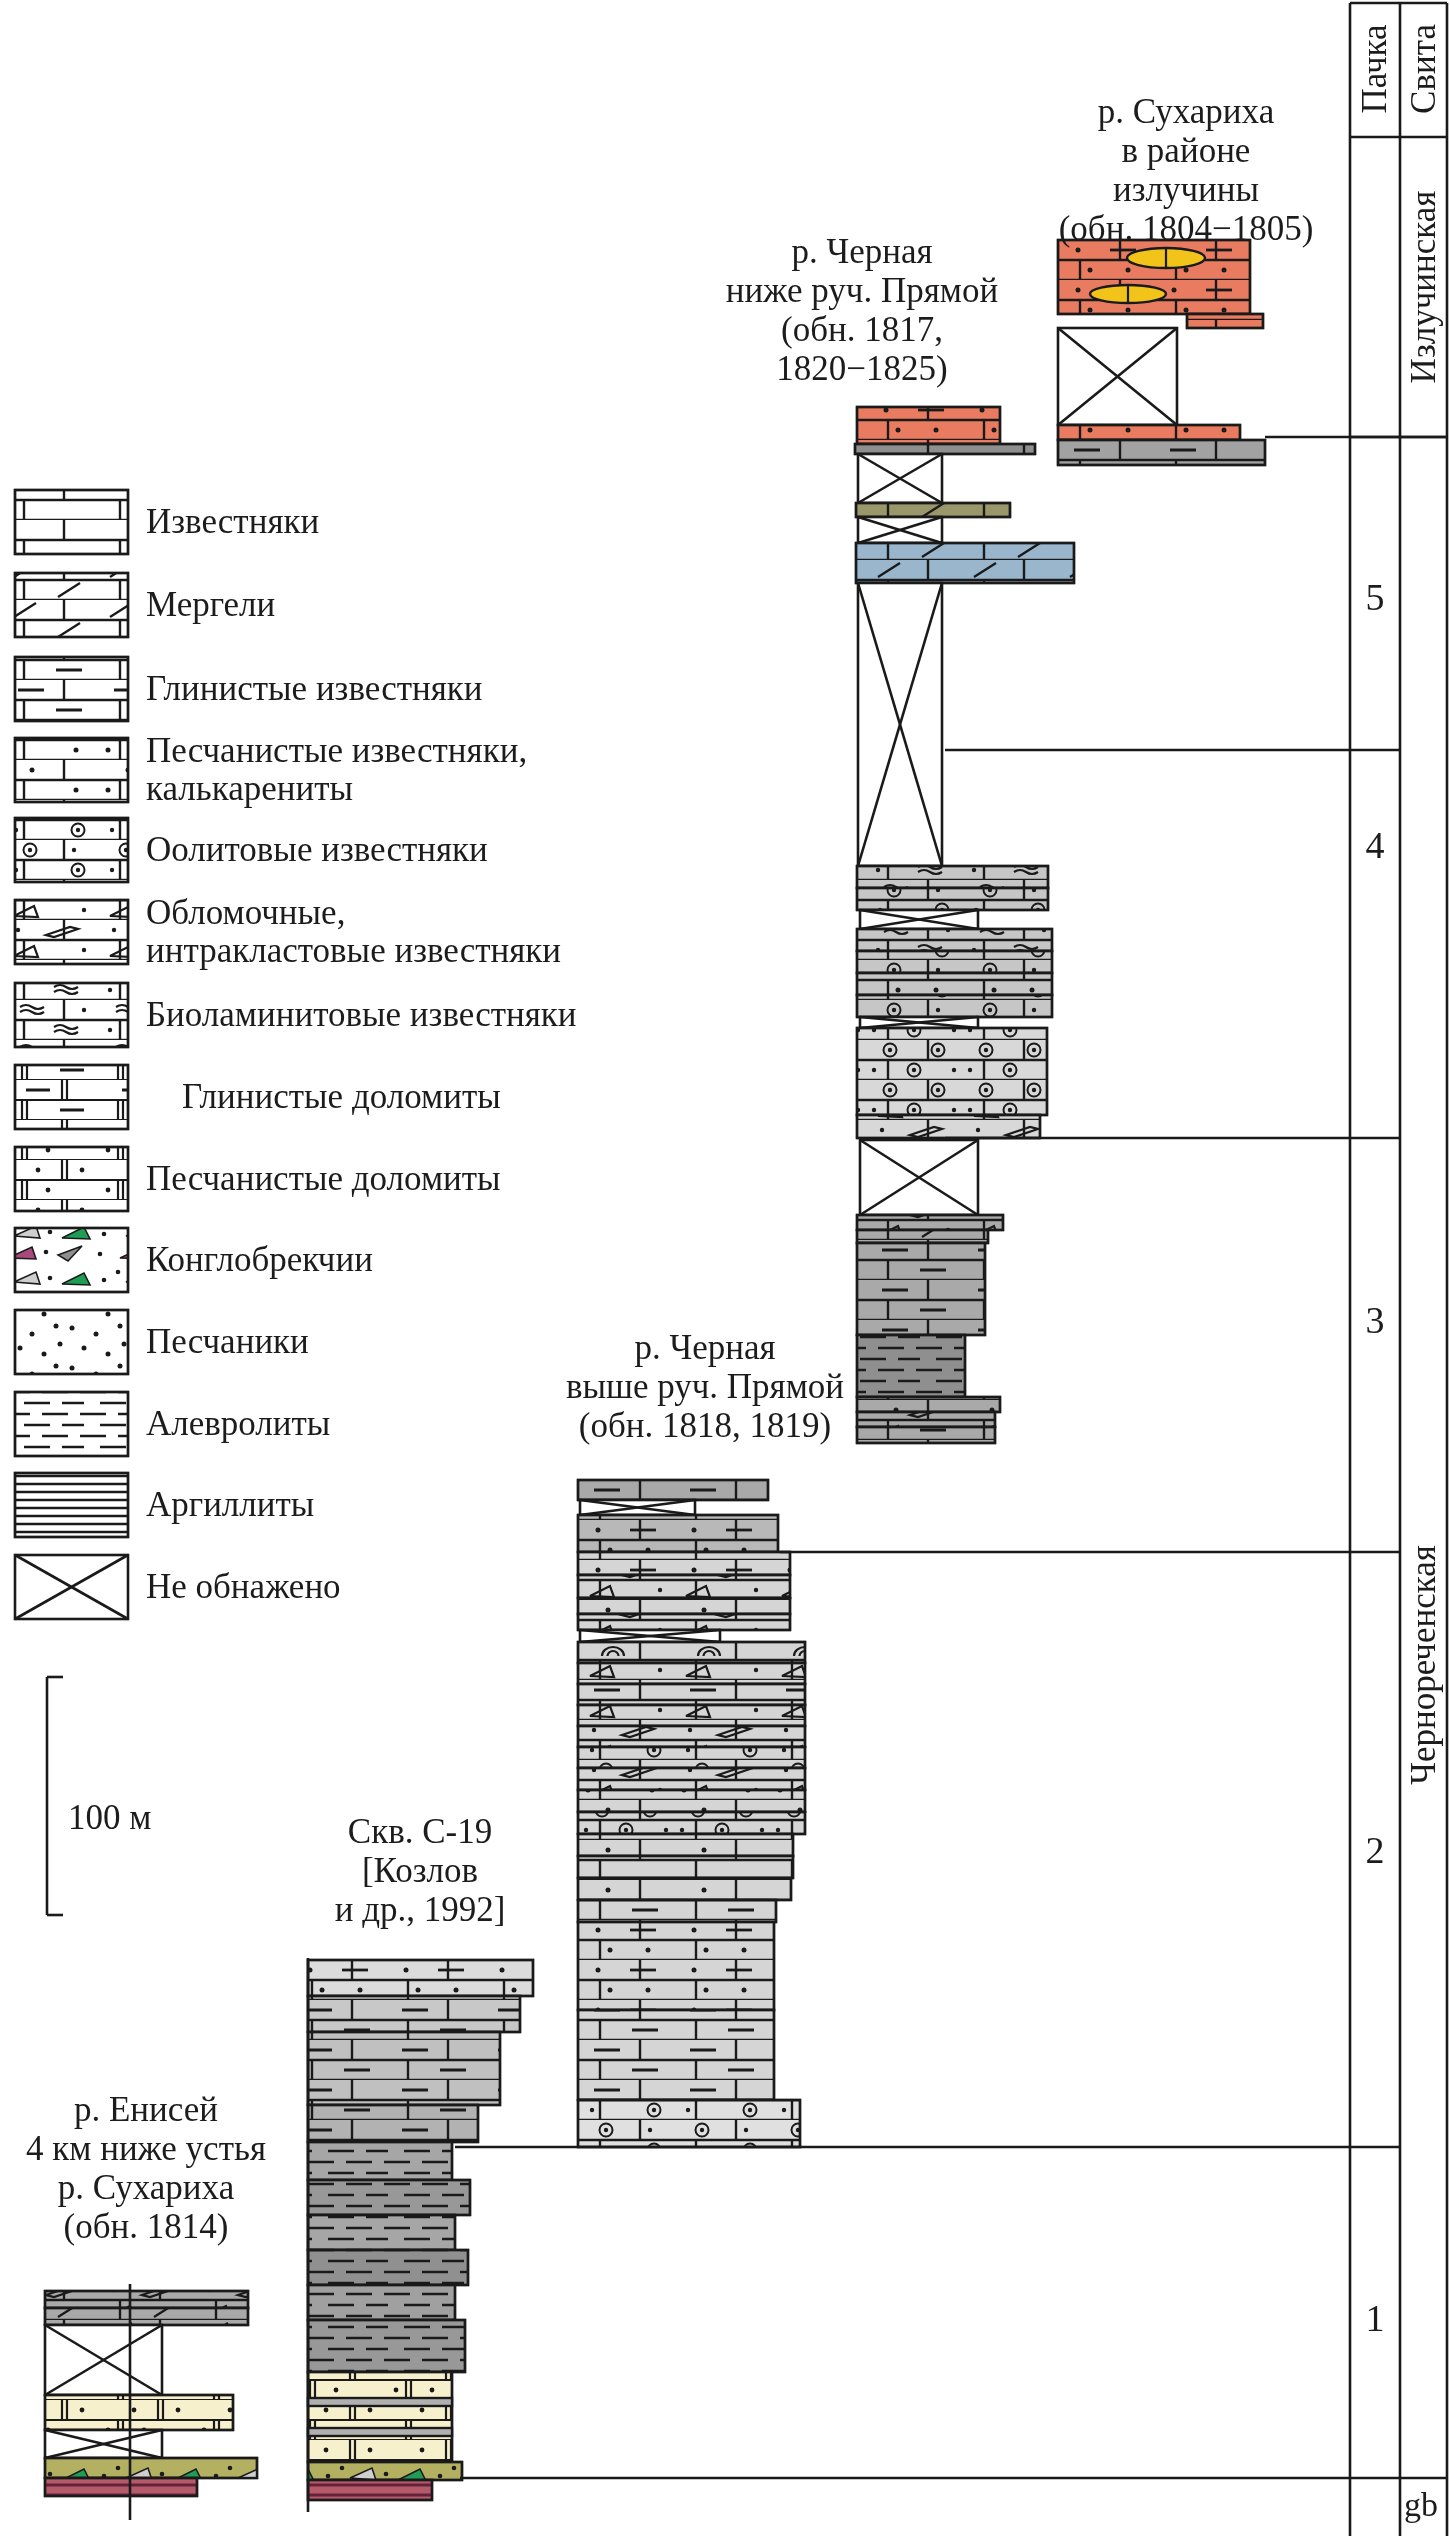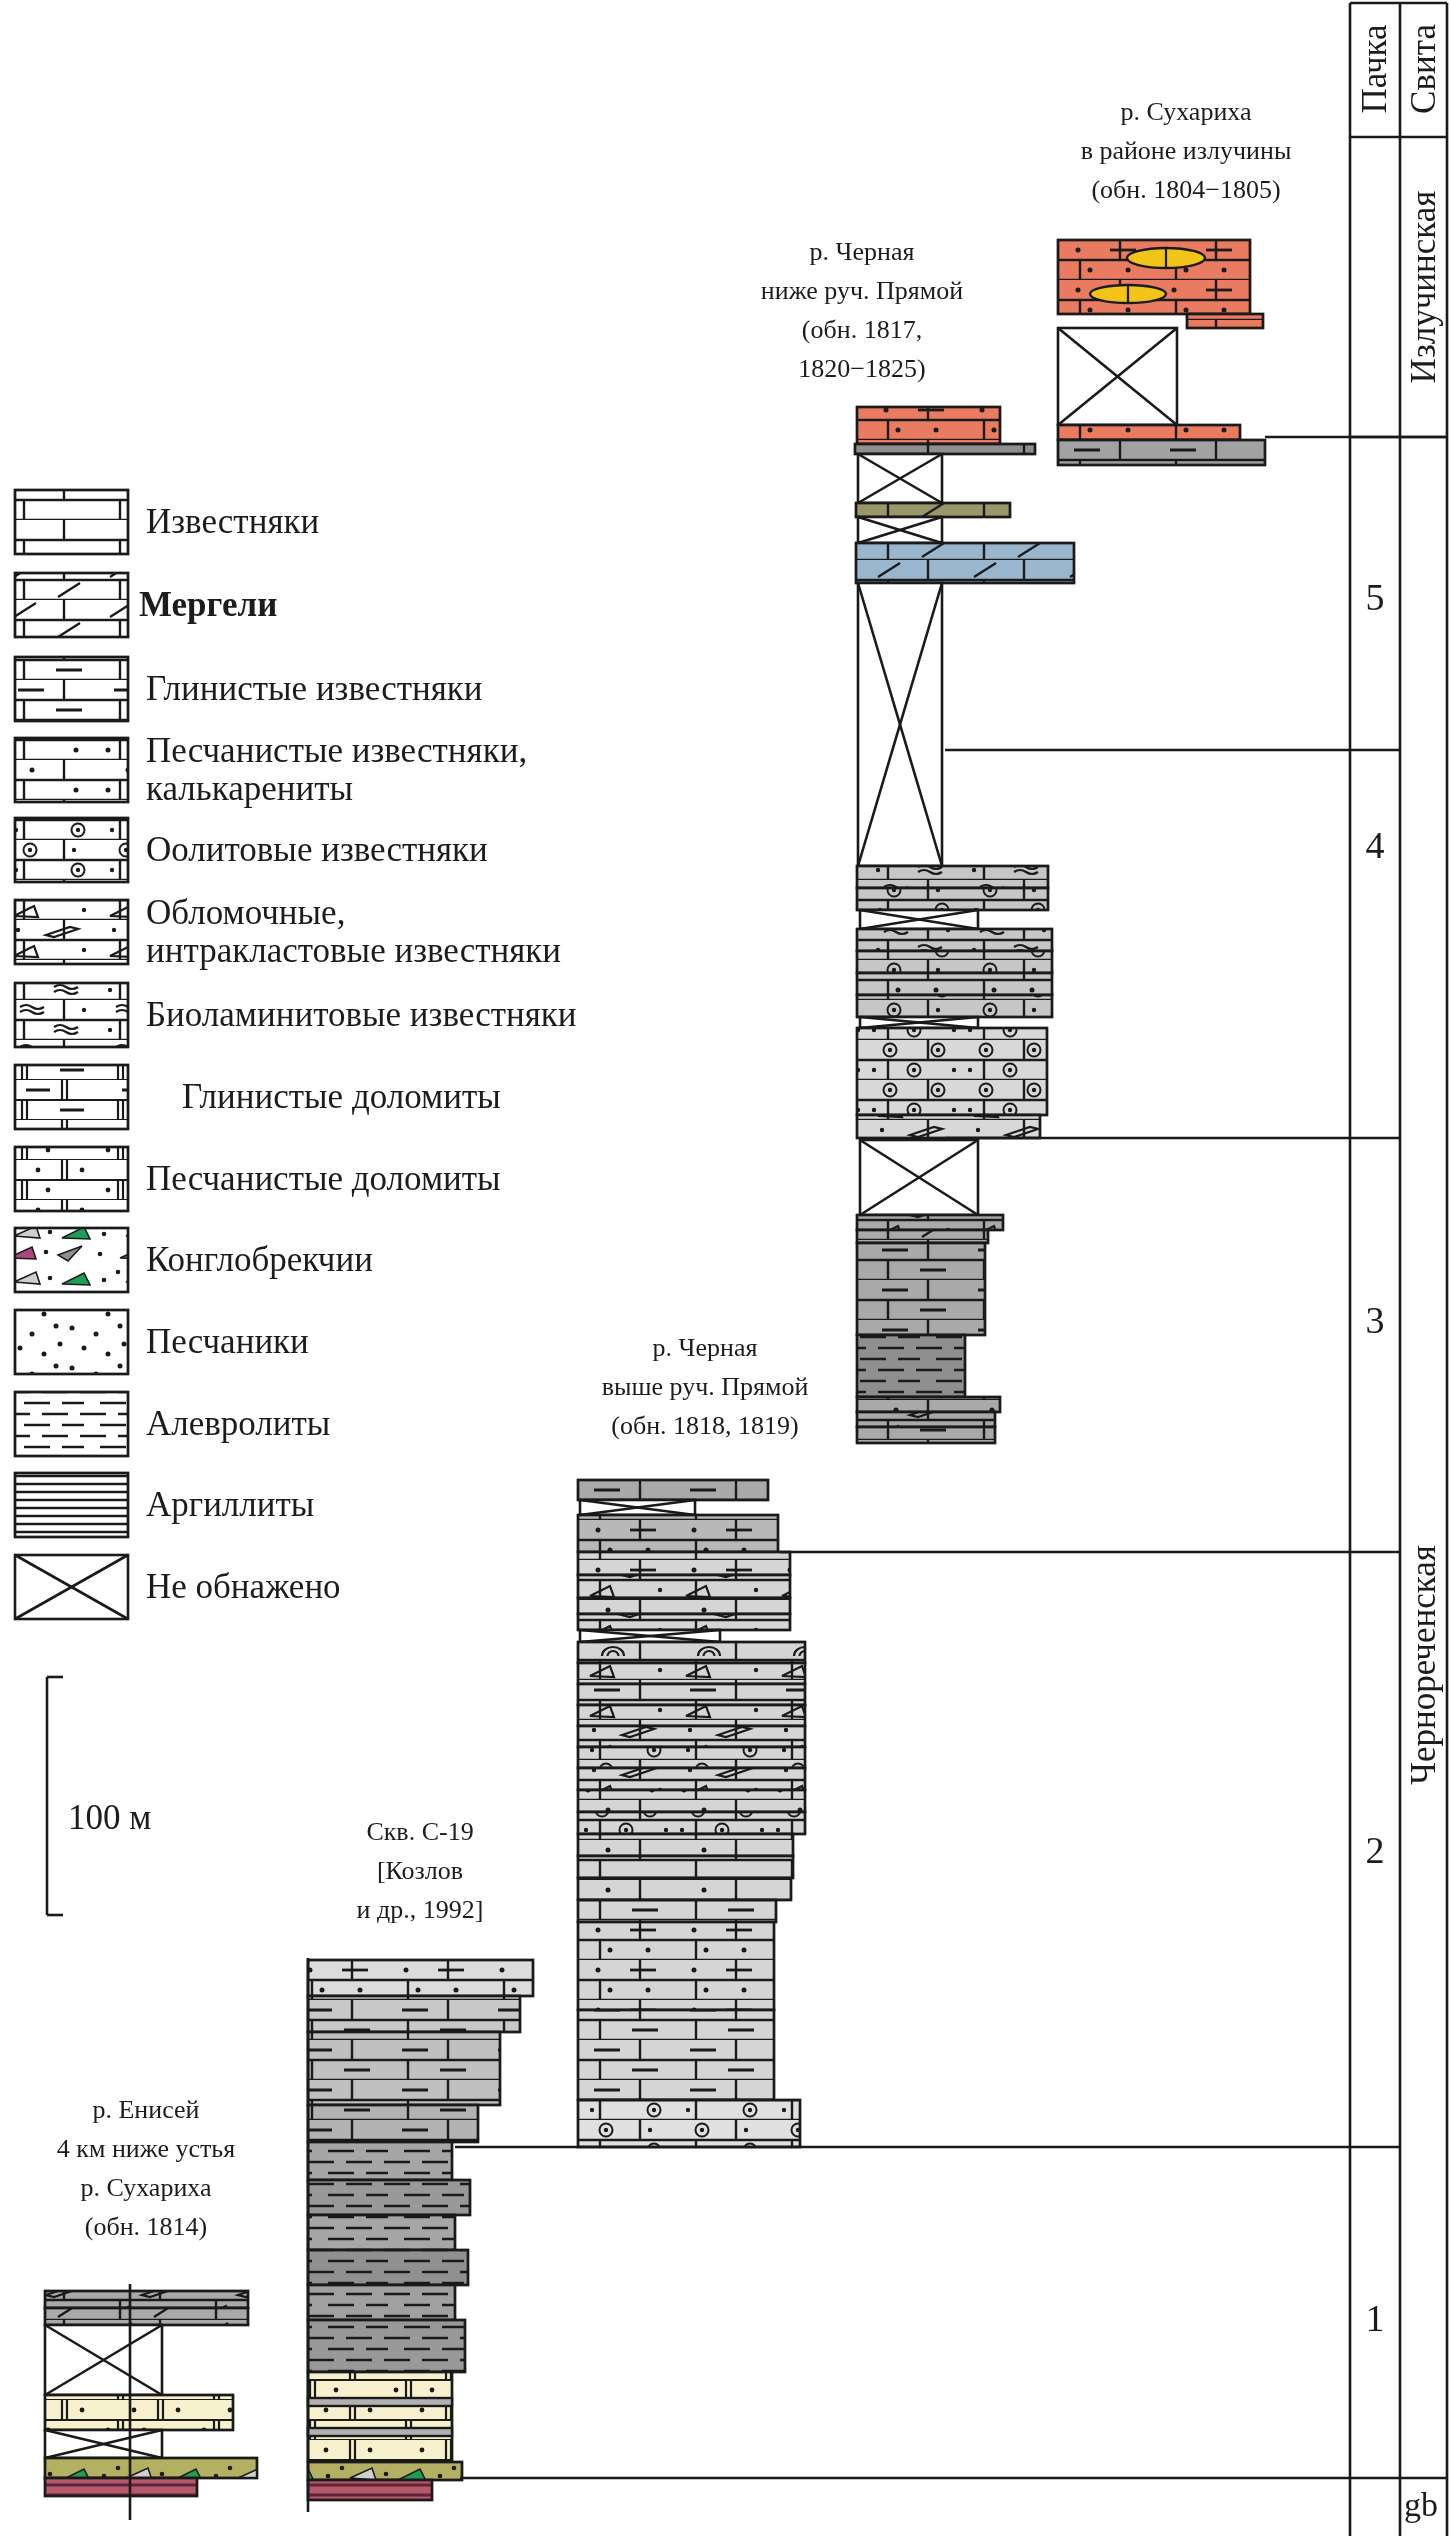--- a/index.html
+++ b/index.html
@@ -3,21 +3,21 @@
 <meta charset="utf-8">
 <style>
   html,body{margin:0;padding:0;background:#ffffff;}
   body{width:1450px;height:2536px;position:relative;overflow:hidden;
        font-family:"Liberation Serif","DejaVu Serif",serif;color:#1c1c1c;}
   #stage{position:absolute;left:0;top:0;width:1450px;height:2536px;}
   svg{position:absolute;left:0;top:0;}
   .rot{position:absolute;white-space:nowrap;font-size:35px;
        transform:translate(-50%,-50%) rotate(-90deg);}
   .col-label{position:absolute;transform:translateX(-50%);text-align:center;
-       white-space:pre-line;font-size:26px;line-height:39px;}
+       white-space:pre-line;font-size:35px;line-height:39px;}
   .legend-row{position:absolute;left:145px;height:64px;display:flex;align-items:center;}
   .legend-label{font-size:35px;line-height:38px;white-space:pre-line;}
   .member-num{position:absolute;font-size:38px;transform:translate(-50%,-50%);}
   .scale-label{position:absolute;font-size:35px;margin-top:26px;}
   .gb-label{position:absolute;font-size:34px;}
 </style>
 </head>
 <body>
 
 <div id="stage">
@@ -369,21 +369,21 @@
 (обн. 1804−1805)</div>
 
   <div class="scale-label" style="left:68px;top:1772px;">100 м</div>
 
   <div class="gb-label" style="left:1404px;top:2486px;">gb</div>
 
   <div id="legend">
       <div class="legend-row" style="top: 490px; left: 146px;">
         <div class="legend-label">Известняки</div>
       </div>
-      <div class="legend-row" style="top: 573px; left: 139px; font-weight: bold;">
+      <div class="legend-row" style="top: 573px; left: 146px;">
         <div class="legend-label">Мергели</div>
       </div>
       <div class="legend-row" style="top: 657px; left: 146px;">
         <div class="legend-label">Глинистые известняки</div>
       </div>
       <div class="legend-row" style="top: 738px; left: 146px;">
         <div class="legend-label">Песчанистые известняки,
 калькарениты</div>
       </div>
       <div class="legend-row" style="top: 818px; left: 146px;">

